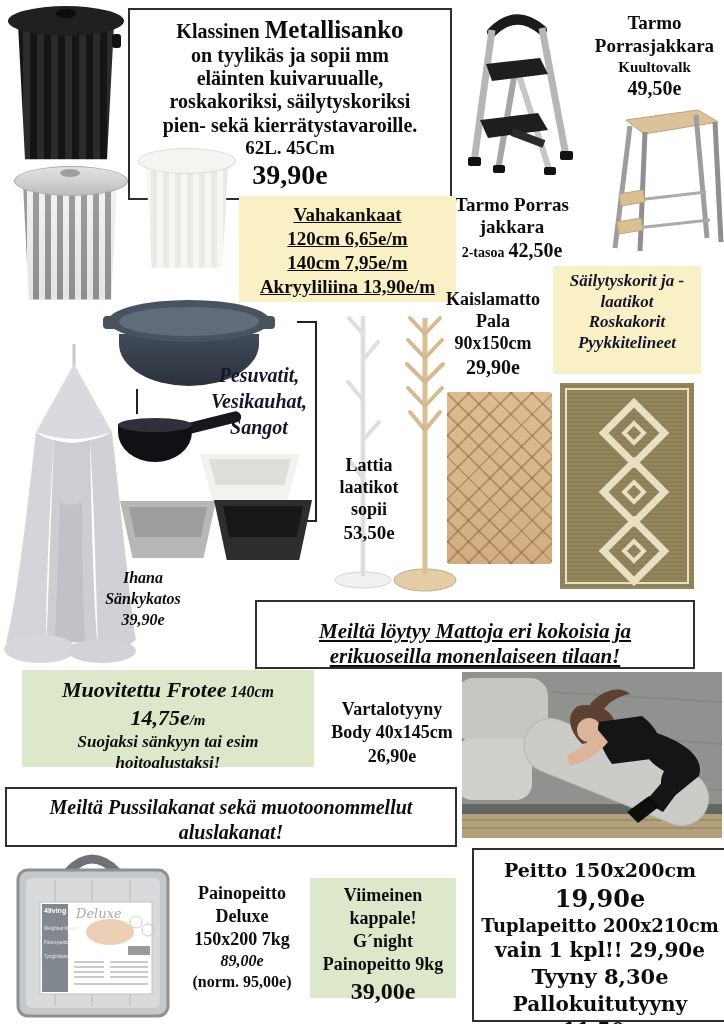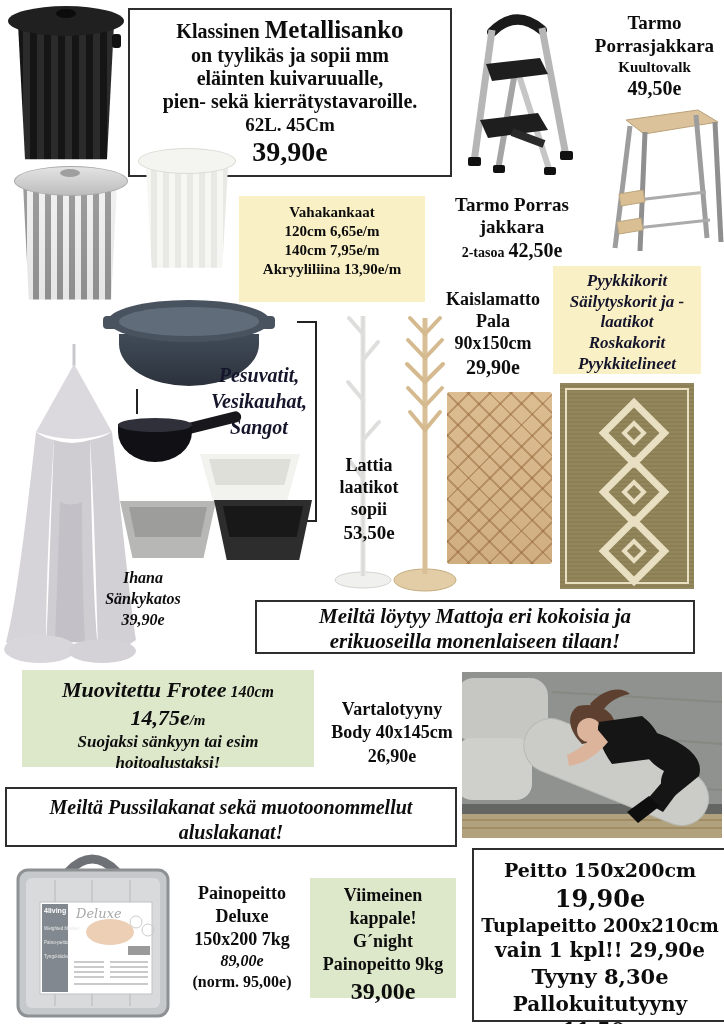--- a/index.html
+++ b/index.html
@@ -16,38 +16,38 @@
   .ms-dim{font-size:19px;}
   .ms-price{font-size:28px;}
 
   .pj{left:585px;top:12px;width:139px;text-align:center;font-weight:bold;line-height:1.2;}
   .pj-l{font-size:19px;}.pj-v{font-size:15px;}.pj-p{font-size:20px;}
 
   .pj2{left:438px;top:194px;width:148px;text-align:center;font-weight:bold;line-height:1.18;}
   .pj2-l{font-size:19px;}.pj2-s{font-size:14px;}.pj2-p{font-size:20px;}
 
   .ybox{background:#faf0c6;text-align:center;font-weight:bold;}
-  .vk{left:239px;top:196px;width:186px;height:99px;padding-top:7px;font-size:15px;line-height:1.26;}
+  .vk{left:239px;top:196px;width:217px;height:99px;padding-top:7px;font-size:19px;line-height:1.26;text-decoration:underline;}
   .pk{left:553px;top:266px;width:148px;height:103px;padding-top:5px;font-style:italic;
       font-size:17px;line-height:1.22;color:#14142a;}
 
   .km{left:438px;top:289px;width:110px;text-align:center;font-weight:bold;font-size:18px;line-height:1.22;}
   .km-p{font-size:20px;}
 
   .pv{left:203px;top:362px;width:112px;text-align:center;font-weight:bold;font-style:italic;
       font-size:20px;line-height:1.3;color:#15152b;}
 
   .ln{left:326px;top:455px;width:86px;text-align:center;font-weight:bold;font-size:18px;line-height:1.22;}
   .ln-p{font-size:19px;}
 
   .sk{left:98px;top:568px;width:90px;text-align:center;font-weight:bold;font-style:italic;
       font-size:16px;line-height:1.3;}
 
   .mb{left:255px;top:600px;width:436px;height:48px;border:2px solid #2e2e2e;text-align:center;
-      font-weight:bold;font-style:italic;font-size:21px;line-height:1.2;padding-top:2px;background:#fff;}
+      font-weight:bold;font-style:italic;font-size:21px;line-height:1.2;padding-top:17px;background:#fff;text-decoration:underline;}
 
   .gbox{background:#dde8cb;text-align:center;font-weight:bold;}
   .fr{left:22px;top:670px;width:292px;height:91px;font-style:italic;padding-top:6px;line-height:1.25;}
   .fr-t{font-size:22px;margin-top:7px;}.fr-s{font-size:16px;}.fr-p{font-size:22px;}.fr-u{font-size:15px;}.fr-n{font-size:17px;}
 
   .vt{left:323px;top:698px;width:138px;text-align:center;font-weight:bold;font-size:18px;line-height:1.3;}
 
   .pb{left:5px;top:787px;width:448px;height:50px;border:2px solid #2e2e2e;text-align:center;
       font-weight:bold;font-style:italic;font-size:20px;line-height:1.25;padding-top:6px;background:#fff;}
 
@@ -69,20 +69,21 @@
 <body>
 
 <div class="page">
 
   <div class="abs ms-box">
     <div>
       <span class="ms-intro">Klassinen </span><span class="ms-title">Metallisanko</span>
     </div>
     <div class="ms-line">on tyylikäs ja sopii mm</div>
     <div class="ms-line">eläinten kuivaruualle,</div>
+    <div class="ms-line">roskakoriksi, säilytyskoriksi</div>
     <div class="ms-line">pien- sekä kierrätystavaroille.</div>
     <div class="ms-dim">62L. 45Cm</div>
     <div class="ms-price">39,90e</div>
   </div>
 
   <div class="abs" style="left:8px;top:6px;width:116px;height:158px;">
     <div style="position:absolute;left:8px;top:18px;width:100px;height:138px;background:repeating-linear-gradient(90deg,#151515 0 7px,#2b2b2b 7px 14px);clip-path:polygon(2% 0,98% 0,91% 98%,9% 98%);border-radius:0 0 10px 10px;"></div>
     <div style="position:absolute;left:0;top:0;width:116px;height:30px;background:#202020;border-radius:50%;"></div>
     <div style="position:absolute;left:48px;top:3px;width:20px;height:9px;background:#0c0c0c;border-radius:50%;"></div>
     <div style="position:absolute;left:104px;top:28px;width:9px;height:14px;background:#111;border-radius:3px;"></div>
@@ -143,21 +144,20 @@
   </div>
 
   <div class="abs ybox vk">
     <div>Vahakankaat</div>
     <div>120cm 6,65e/m</div>
     <div>140cm 7,95e/m</div>
     <div>Akryyliliina 13,90e/m</div>
   </div>
 
   <div class="abs ybox pk">
-    <div>Pyykkikorit</div>
     <div>Säilytyskorit ja -</div>
     <div>laatikot</div>
     <div>Roskakorit</div>
     <div>Pyykkitelineet</div>
   </div>
 
   <div class="abs km">
     <div>Kaislamatto</div>
     <div>Pala</div>
     <div>90x150cm</div>

